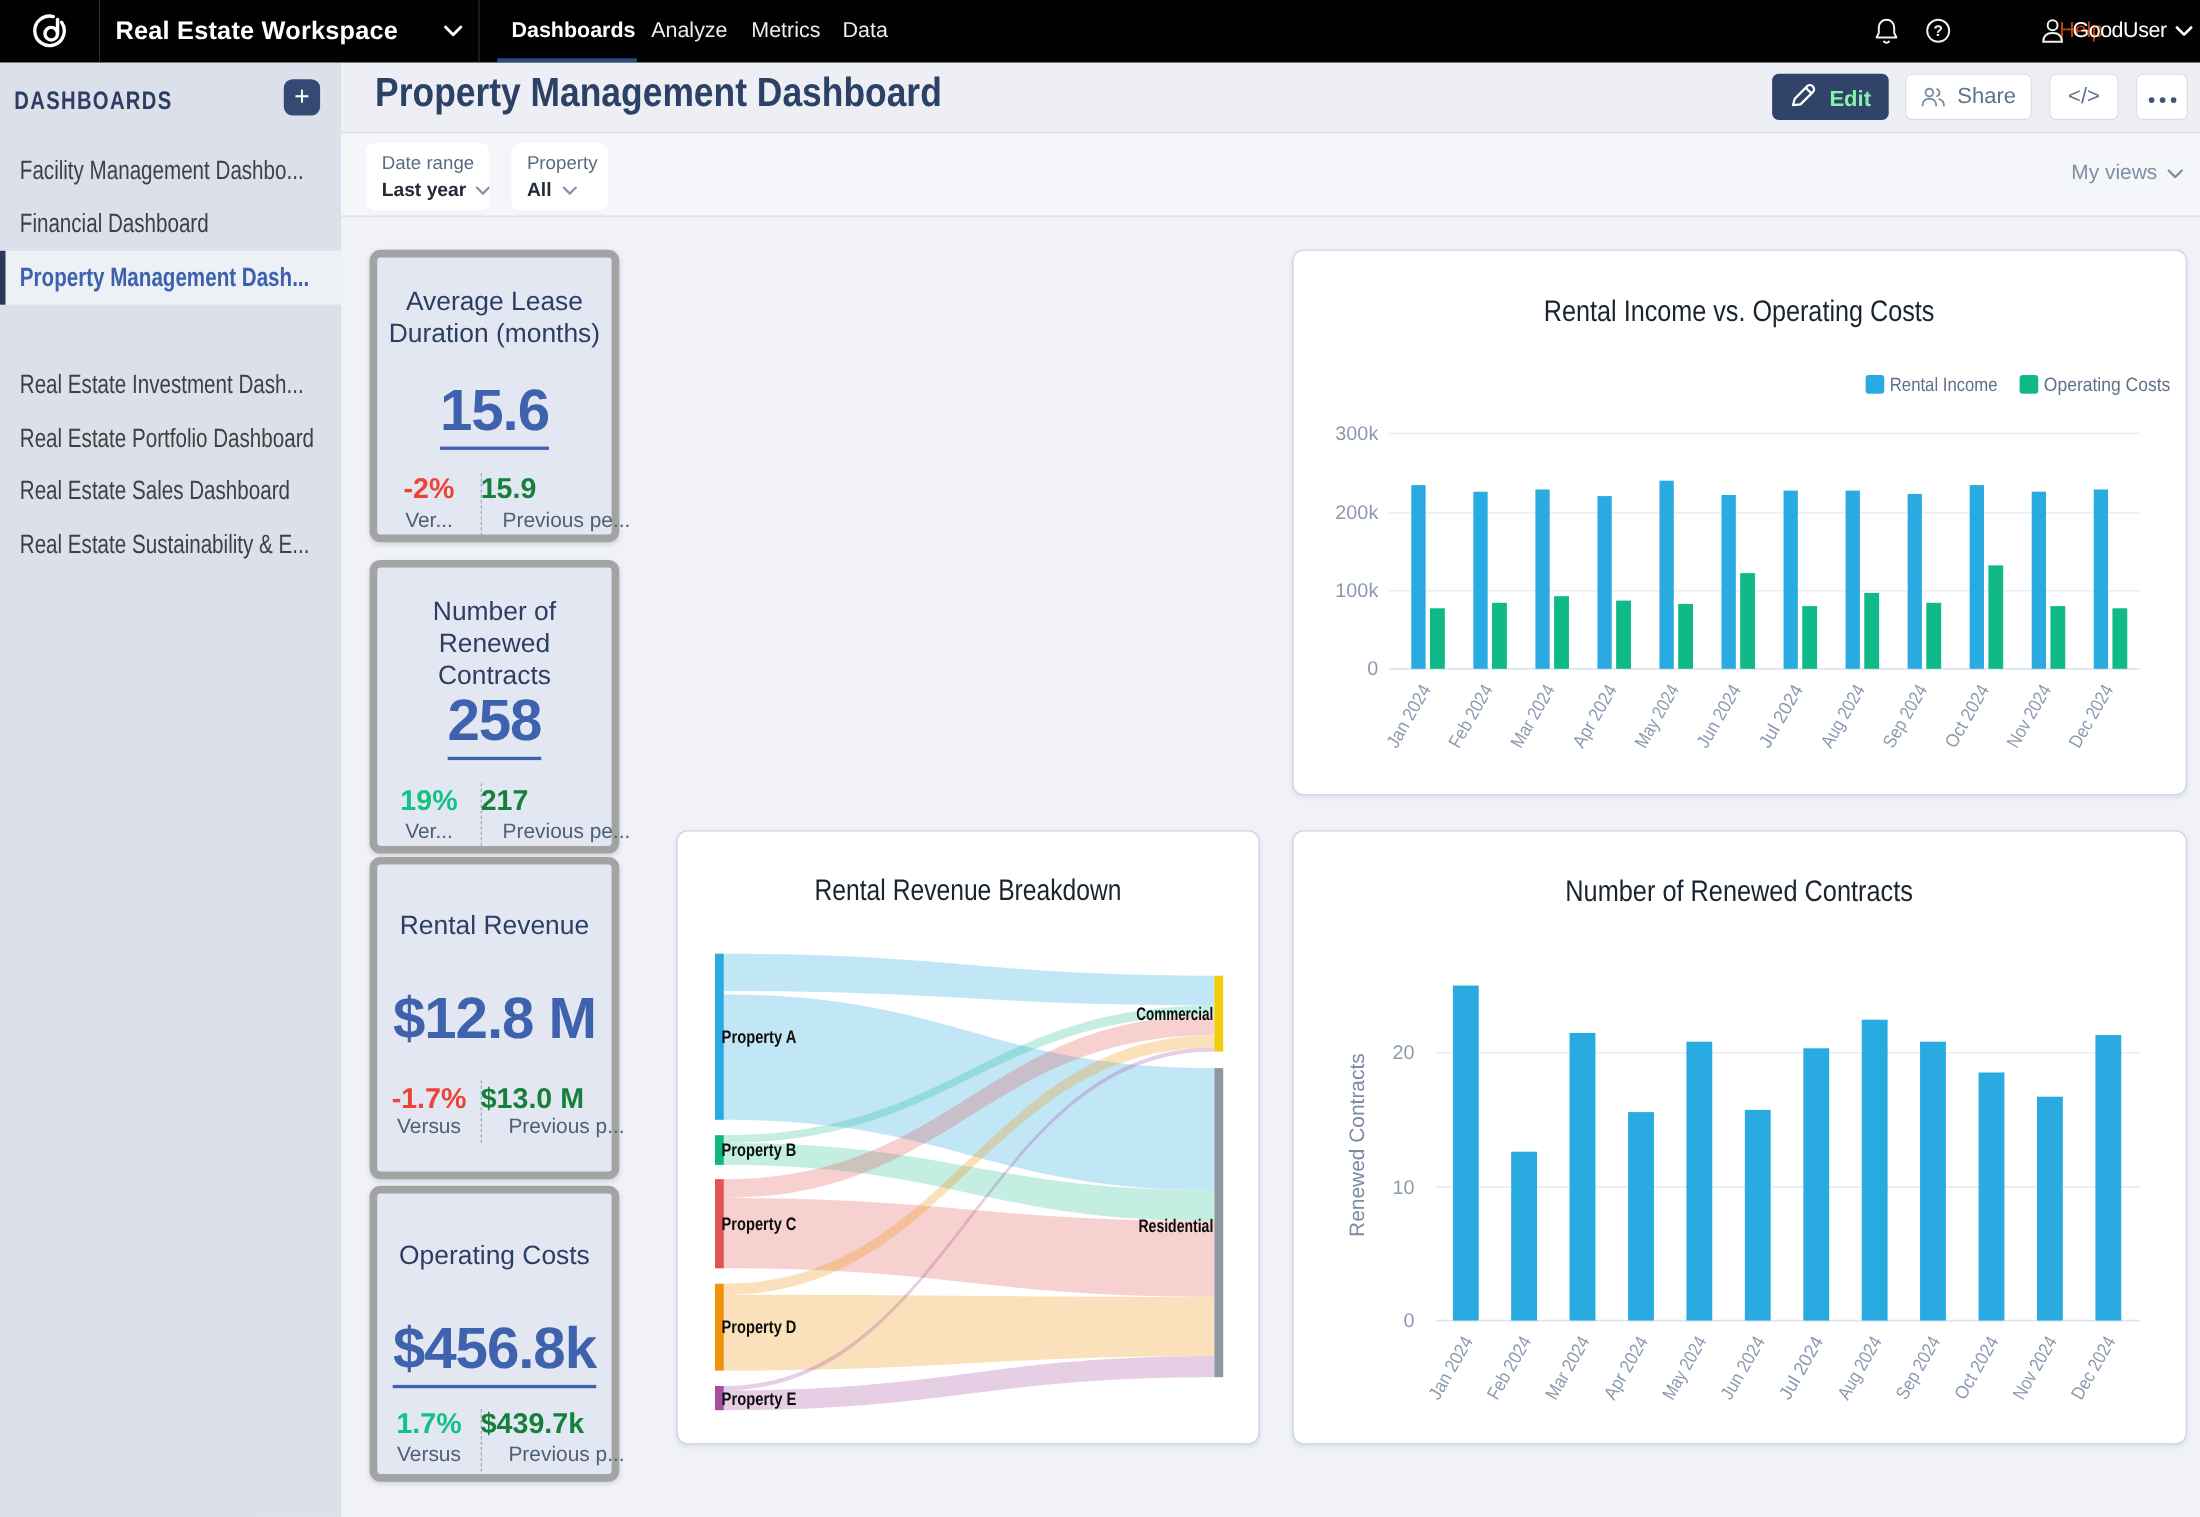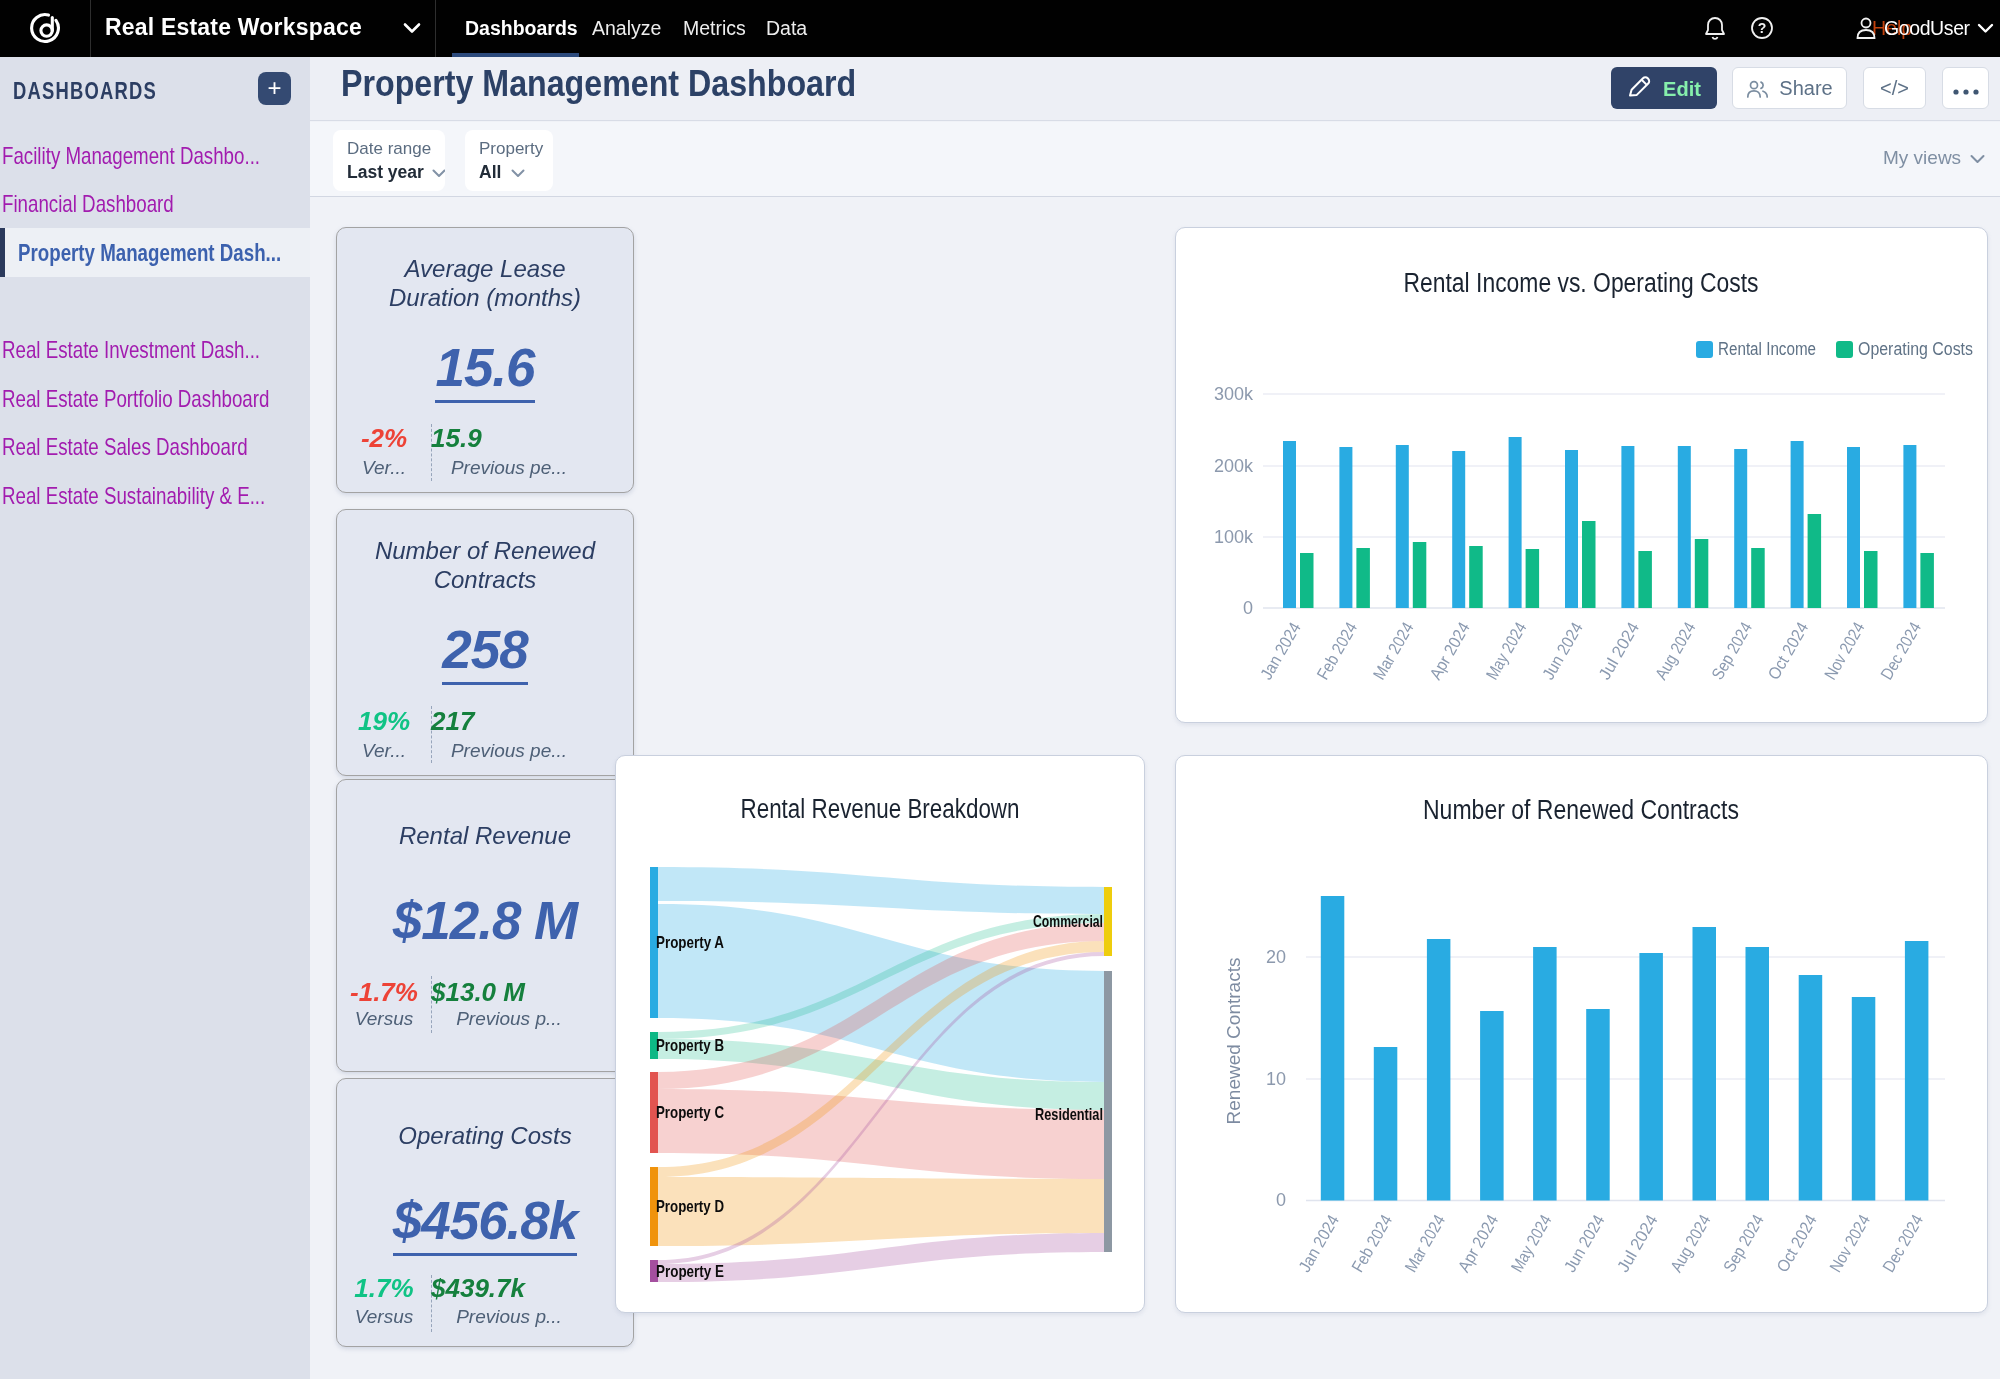--- a/index.html
+++ b/index.html
@@ -11,40 +11,40 @@
 #topbar { position:absolute; left:0; top:0; width:2000px; height:57px; background:#010101; }
 #topbar .vsep { position:absolute; top:0; width:1px; height:57px; background:#2e2e2e; }
 #wsname { position:absolute; left:105px; top:14px; color:#fff; font-size:23px; font-weight:bold; letter-spacing:0.2px; }
 .nav-item { position:absolute; top:17px; color:#ededed; font-size:19.5px; }
 #nav-underline { position:absolute; left:452px; top:53px; width:127px; height:4px; background:#2c4a7c; }
 
 
 #sidebar { position:absolute; left:0; top:57px; width:310px; height:1322px; background:#dce0ea; }
 #sb-title { position:absolute; left:13px; top:21px; font-size:23px; font-weight:bold; letter-spacing:1.5px; color:#2c3e63; transform:scaleX(0.8); transform-origin:left center; }
 #sb-add { position:absolute; left:258px; top:15px; width:33px; height:33px; background:#344a72; border-radius:8px; color:#fff; font-size:24px; line-height:31px; text-align:center; font-weight:normal; }
-.sb-item { position:absolute; left:0; width:310px; height:49px; line-height:49px; padding-left:2px; font-size:24px; color:#a21caf; white-space:nowrap; }
+.sb-item { position:absolute; left:0; width:310px; height:49px; line-height:49px; padding-left:18px; font-size:24px; color:#404040; white-space:nowrap; }
 .sb-item > span { display:inline-block; transform:scaleX(0.78); transform-origin:left center; }
 .sb-item.active { background:#edf0f5; color:#3c61ae; font-weight:bold; border-left:5px solid #2b3a5c; padding-left:13px; }
 
 
 #band-title { position:absolute; left:310px; top:57px; width:1690px; height:64px; background:#edeff5; border-bottom:1px solid #d8dce6; }
 #band-filter { position:absolute; left:310px; top:122px; width:1690px; height:75px; background:#f4f6fa; border-bottom:1px solid #d2d7e2; }
 #h1 { position:absolute; left:341px; top:63px; font-size:37px; font-weight:bold; color:#2c4166; letter-spacing:0; transform:scaleX(0.87); transform-origin:left center; }
 .btn { position:absolute; top:67px; height:42px; border-radius:6px; background:#fff; border:1px solid #d7dce5; color:#5d7187; font-size:20px; }
 #btn-edit { left:1611px; width:106px; background:#304368; border:none; color:#86efac; font-weight:bold; }
 #btn-share { left:1732px; width:115px; }
 #btn-code { left:1863px; width:63px; }
 #btn-more { left:1942px; width:47px; color:#3f5672; }
 .chip { position:absolute; top:130px; height:61px; background:#fff; border-radius:8px; padding:9px 14px 0 14px; overflow:hidden; }
 .chip .lab { font-size:17px; color:#5b6c80; margin-bottom:3px; white-space:nowrap; }
 .chip .val { font-size:17.5px; font-weight:bold; color:#222c38; white-space:nowrap; }
 #myviews { position:absolute; left:1883px; top:147px; font-size:19px; color:#7f8fa3; }
 
 
-.kpi { position:absolute; left:336px; width:298px; background:#e3e7f1; border:1px solid #a3a3a3; border-radius:10px; box-shadow:0 2px 4px rgba(120,135,170,0.25);font-style:italic; }
+.kpi { position:absolute; left:336px; width:227px; background:#e3e7f1; border:7px solid #a3a3a3; border-radius:10px; box-shadow:0 2px 4px rgba(120,135,170,0.25); }
 .kpi .ttl { position:absolute; left:0; width:100%; text-align:center; font-size:24px; color:#2c3e63; line-height:29px; }
 .kpi .val { position:absolute; left:0; width:100%; text-align:center; font-size:53px; font-weight:bold; color:#3e62ad; letter-spacing:-1px; }
 .kpi .val span.u { border-bottom:3px solid #3e62ad; padding-bottom:3px; }
 .kpi .pctL { position:absolute; text-align:center; font-size:26px; font-weight:bold; }
 .kpi .pctR { position:absolute; text-align:left; font-size:26px; font-weight:bold; color:#15803d; }
 .kpi .labL, .kpi .labR { position:absolute; text-align:center; font-size:19px; color:#4e6077; }
 .kpi .dash { position:absolute; border-left:1px dashed #97a5bb; }
 .red { color:#ed4337; }
 .green { color:#10c385; }
 

